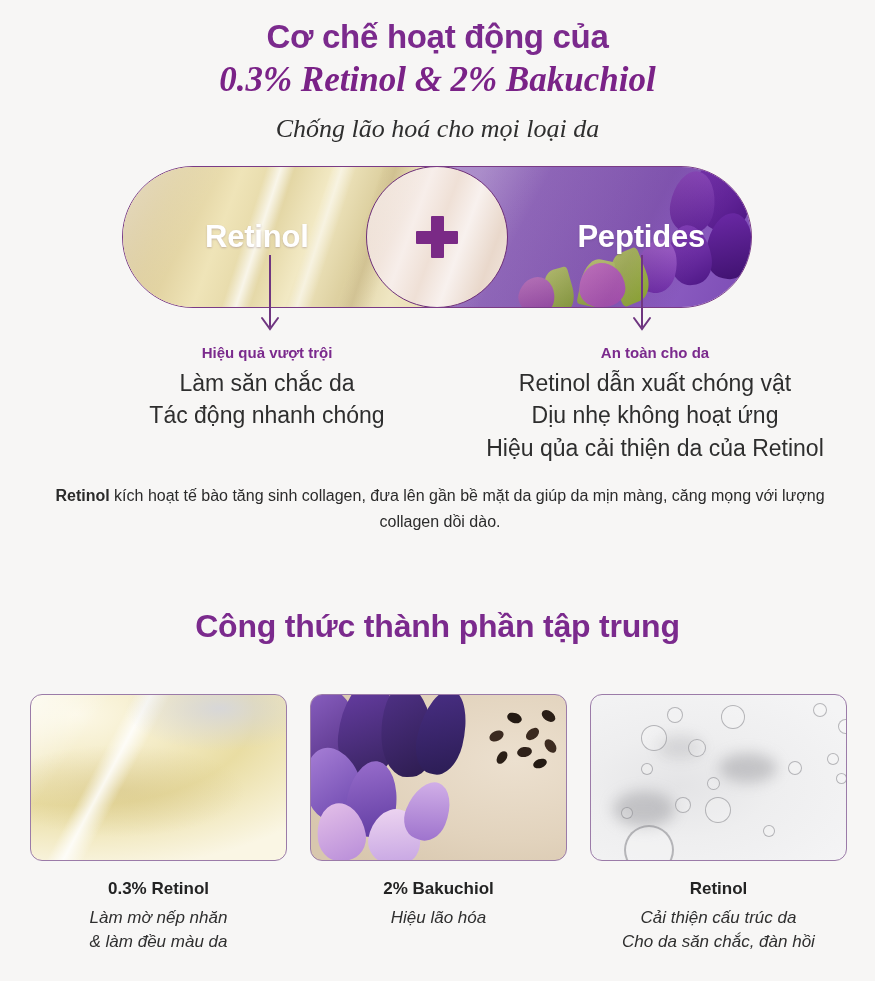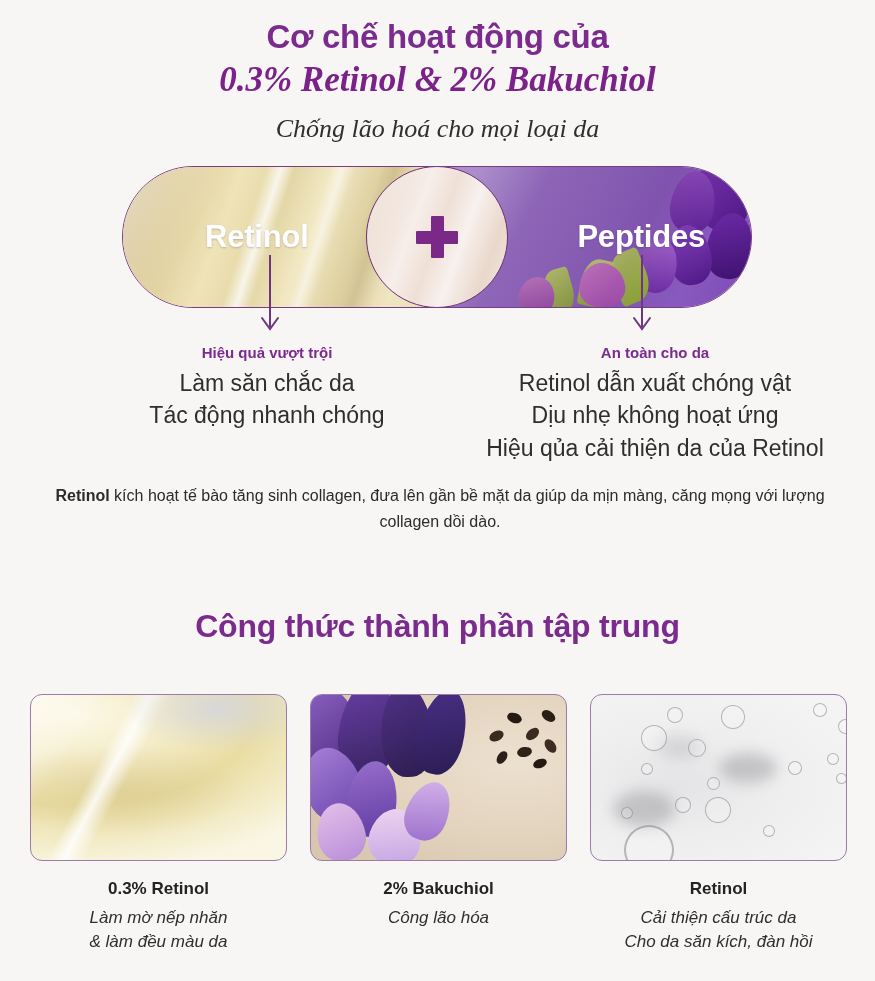--- a/index.html
+++ b/index.html
@@ -279,21 +279,21 @@
         <div style="position:absolute;left:214px;top:34px;width:15px;height:10px;border-radius:50%;background:#3a2a1f;transform:rotate(-40deg);"></div>
         <div style="position:absolute;left:230px;top:16px;width:15px;height:10px;border-radius:50%;background:#2a1e16;transform:rotate(35deg);"></div>
         <div style="position:absolute;left:206px;top:52px;width:15px;height:10px;border-radius:50%;background:#2f221a;transform:rotate(-10deg);"></div>
         <div style="position:absolute;left:232px;top:46px;width:15px;height:10px;border-radius:50%;background:#3d2c21;transform:rotate(55deg);"></div>
         <div style="position:absolute;left:184px;top:58px;width:14px;height:9px;border-radius:50%;background:#2b1f17;transform:rotate(-55deg);"></div>
         <div style="position:absolute;left:222px;top:64px;width:14px;height:9px;border-radius:50%;background:#241a13;transform:rotate(-20deg);"></div>
       </div>
       <div class="card-cap">
         <div class="cap-title">2% Bakuchiol</div>
         <div class="cap-sub">
-          <span>Công lão hóa</span><br>
+          <span>Hiệu lão hóa</span><br>
         </div>
       </div>
     </div>
 
     <div class="card">
       <div class="card-img img-gel">
         <div class="smudge" style="left:22px;top:96px;width:62px;height:36px;"></div>
         <div class="smudge" style="left:128px;top:58px;width:58px;height:30px;"></div>
         <div class="smudge" style="left:66px;top:40px;width:46px;height:24px;opacity:.55;"></div>
         <div class="bub" style="left:33px;top:130px;width:46px;height:46px;border-width:2px;"></div>
@@ -310,19 +310,19 @@
         <div class="bub" style="left:247px;top:24px;width:13px;height:13px;"></div>
         <div class="bub" style="left:245px;top:78px;width:9px;height:9px;"></div>
         <div class="bub" style="left:50px;top:68px;width:10px;height:10px;"></div>
         <div class="bub" style="left:30px;top:112px;width:10px;height:10px;"></div>
         <div class="bub" style="left:172px;top:130px;width:10px;height:10px;"></div>
       </div>
       <div class="card-cap">
         <div class="cap-title">Retinol</div>
         <div class="cap-sub">
           <span>Cải thiện cấu trúc da</span><br>
-          <span>Cho da săn kích, đàn hồi</span>
+          <span>Cho da săn chắc, đàn hồi</span>
         </div>
       </div>
     </div>
 
   </div>
 </div>
 
 </body></html>

